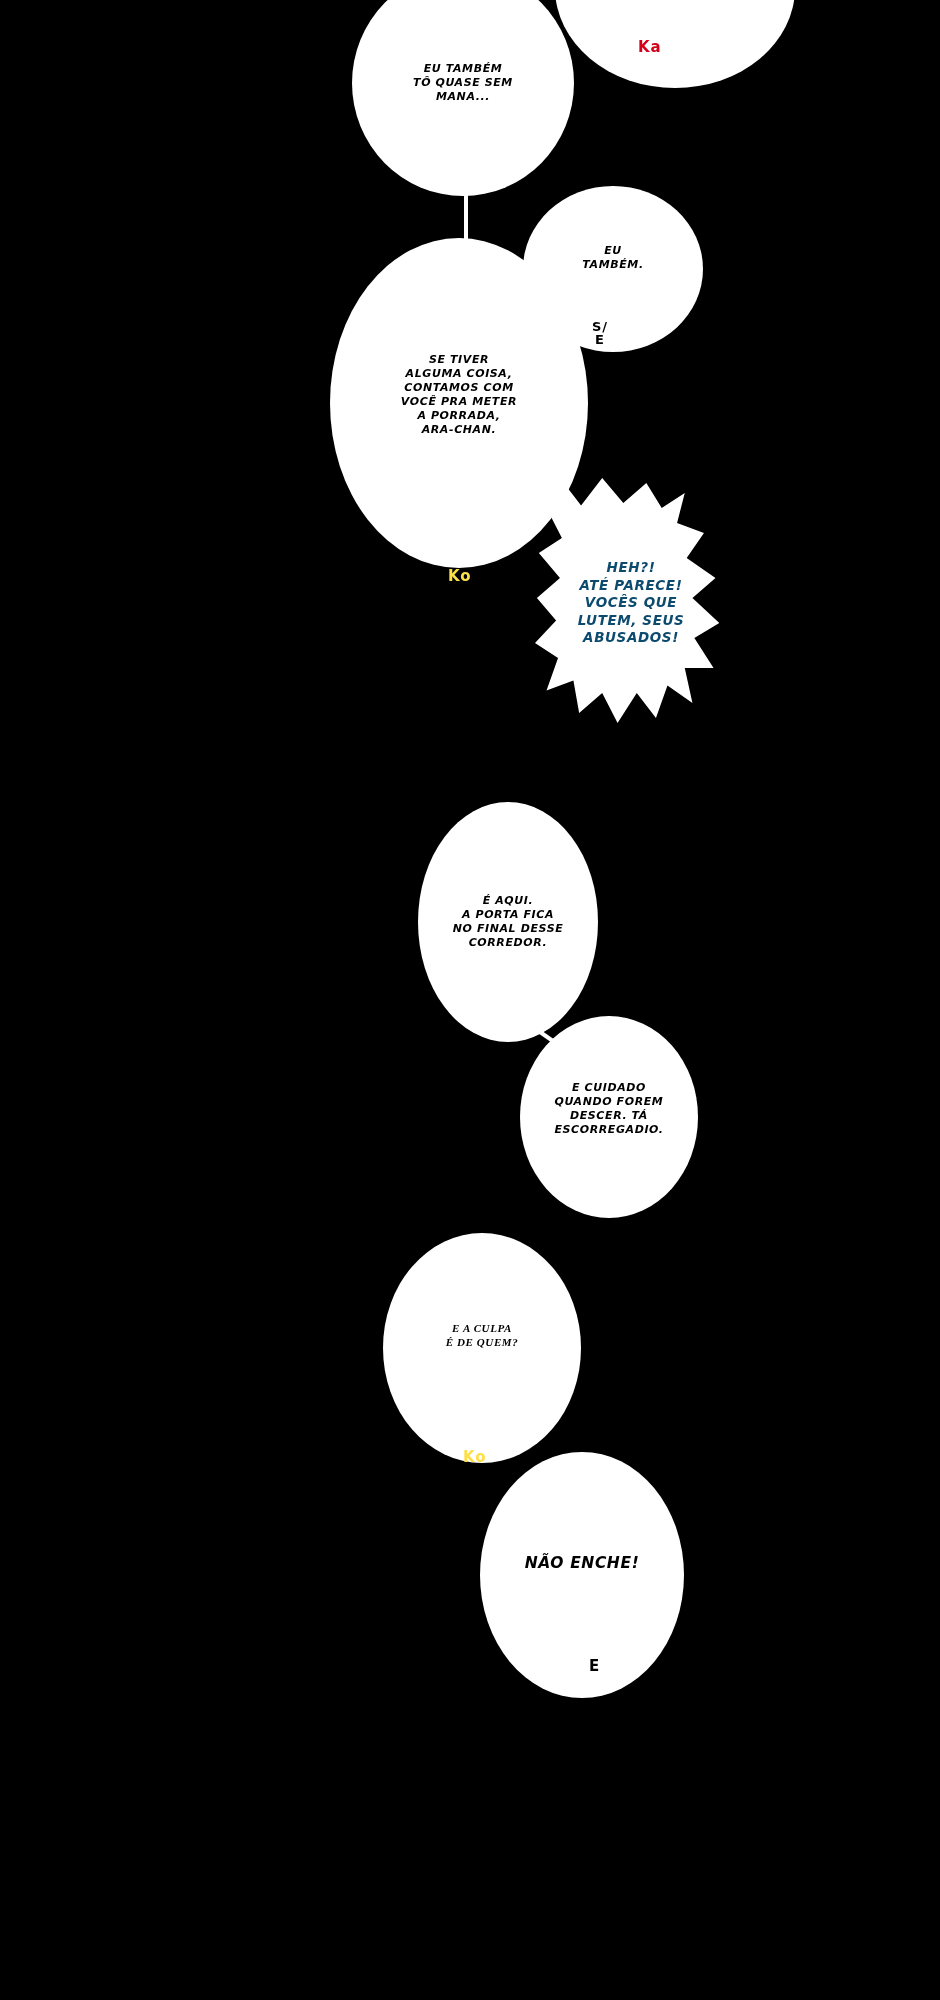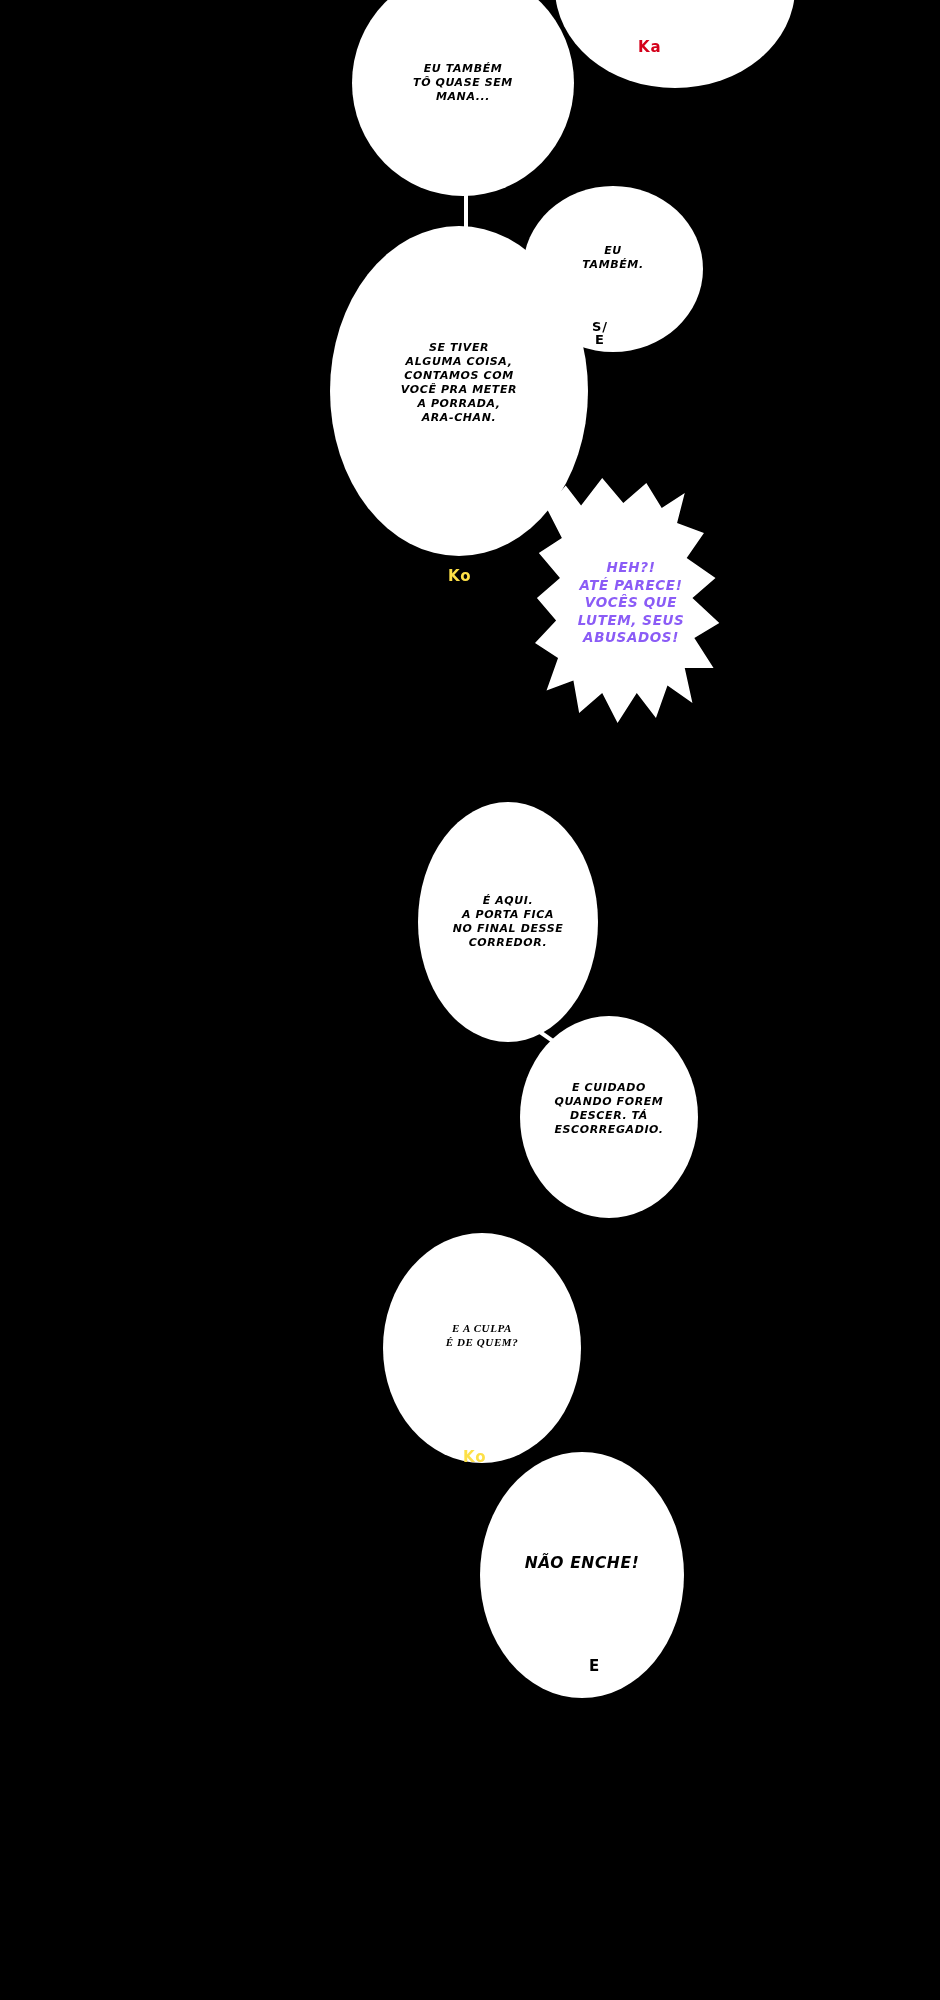--- a/index.html
+++ b/index.html
@@ -46,21 +46,21 @@
   }
   
   .tail {
     position: absolute;
     background: #ffffff;
   }
   
   .spiky {
     position: absolute;
     background: #ffffff;
-    color: #8b5cf6;
+    color: #0c4a6e;
     display: flex;
     align-items: center;
     justify-content: center;
     text-align: center;
     clip-path: polygon(
       6% 12%, 16% 3%, 24% 11%, 35% 0%, 46% 10%, 58% 2%, 66% 12%,
       78% 6%, 74% 18%, 88% 22%, 79% 32%, 94% 40%, 82% 48%, 96% 58%,
       83% 64%, 93% 76%, 78% 76%, 82% 90%, 69% 83%, 63% 96%, 53% 86%,
       43% 98%, 35% 86%, 23% 94%, 20% 81%, 6% 85%, 12% 72%, 0% 66%,
       11% 57%, 1% 48%, 13% 40%, 2% 30%, 14% 24%
@@ -108,21 +108,21 @@
 mana...</span>
   </div>
 
   <div class="bubble oval" style="left:523px; top:186px; width:180px; height:166px;">
     <span class="txt" style="margin-top:-22px;">Eu
 também.</span>
   </div>
   <div class="sig sig-black sig-small" style="left:592px; top:320px; line-height:1.0; text-align:center; white-space:pre-line;">S/
 E</div>
 
-  <div class="bubble oval" style="left:330px; top:226px; width:258px; height:330px;">
+  <div class="bubble oval" style="left:330px; top:238px; width:258px; height:330px;">
     <span class="txt" style="margin-top:-16px;">Se tiver
 alguma coisa,
 contamos com
 você pra meter
 a porrada,
 Ara-chan.</span>
   </div>
   <div class="sig sig-blue" style="left:448px; top:567px;">Ko</div>
 
   <div class="spiky" style="left:535px; top:478px; width:192px; height:250px;">

